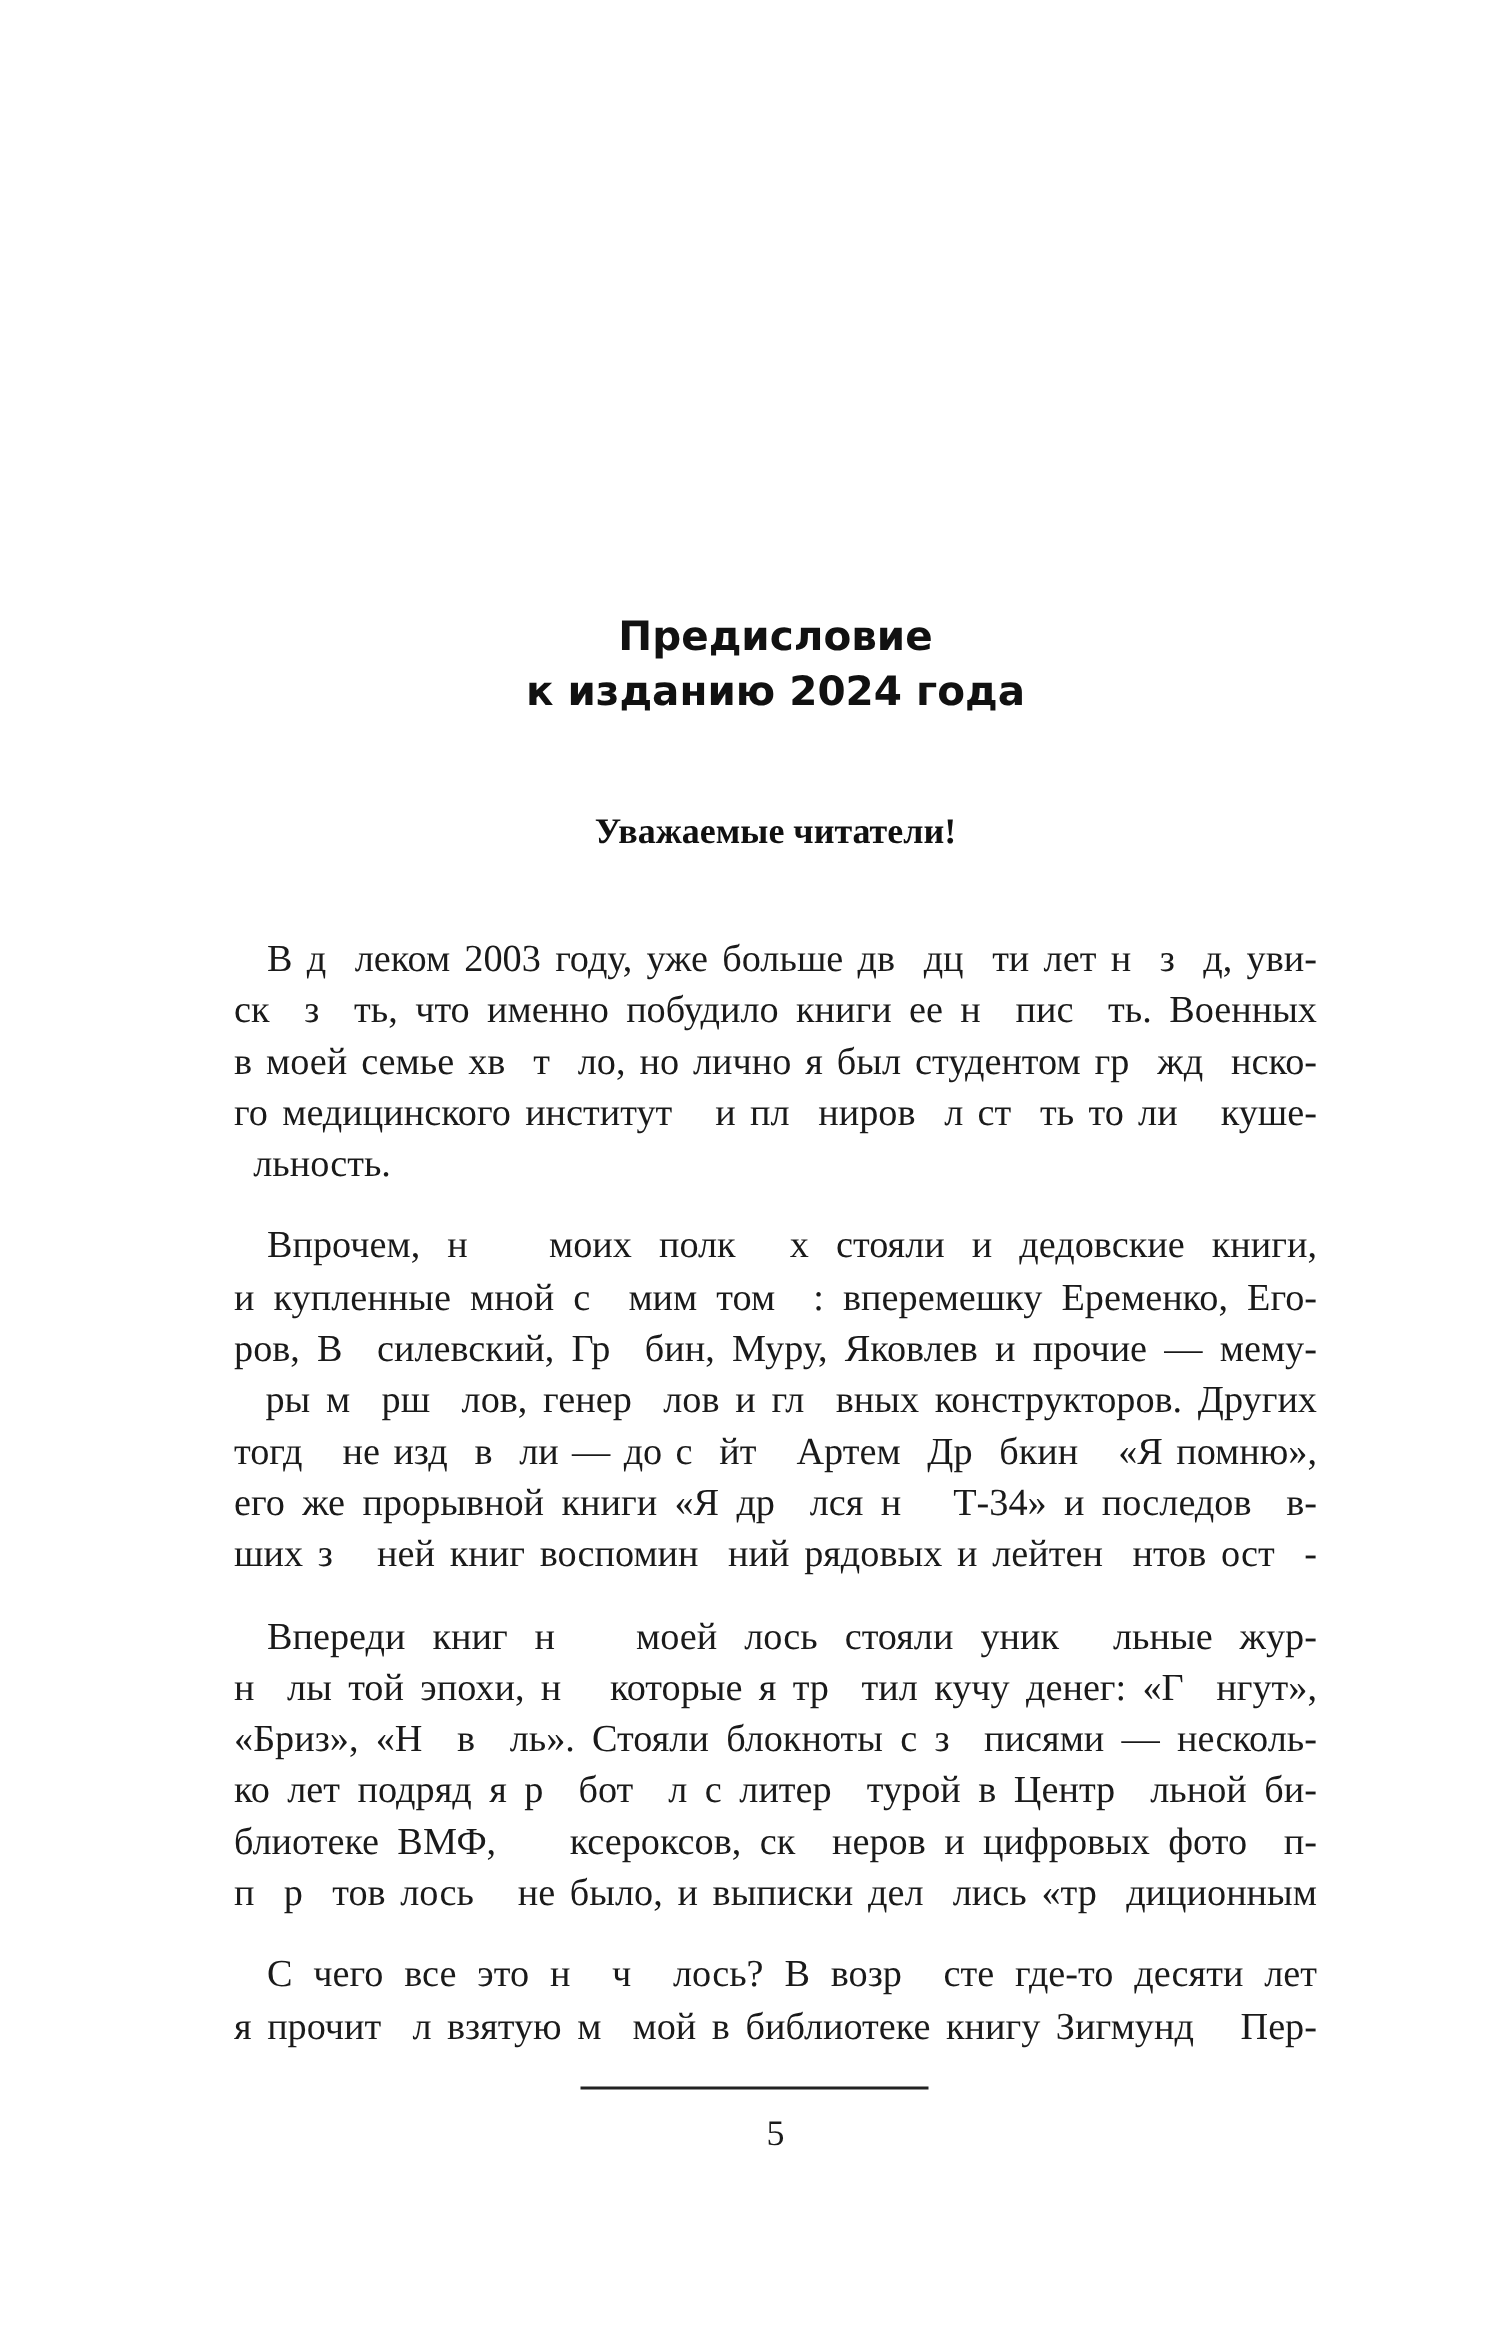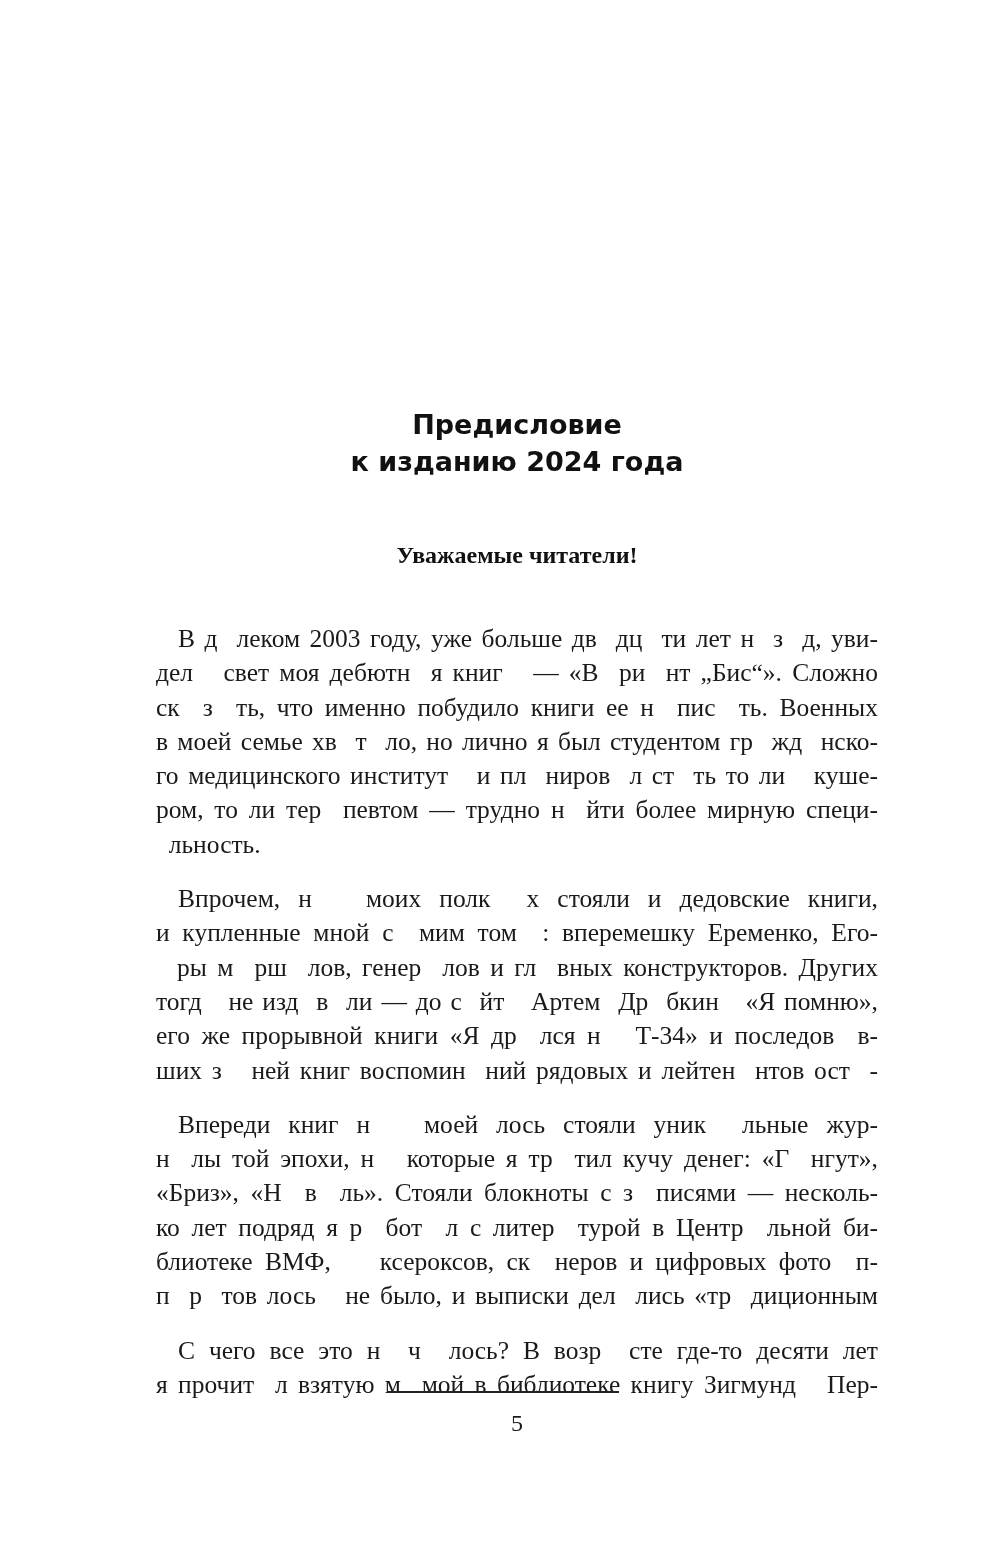--- a/index.html
+++ b/index.html
@@ -38,28 +38,27 @@
 <div class="page">
   <div class="title">
     <div>Предисловие</div>
     <div>к изданию 2024 года</div>
   </div>
 
   <div class="salutation">Уважаемые читатели!</div>
 
   <div class="body-text" id="body-text">
       <span class="line indent">В д  леком 2003 году, уже больше дв  дц  ти лет н  з  д, уви-</span>
-      <span class="line">дел   свет моя дебютн  я книг   — «В  ри  нт „Бис“». Сложно</span>
       <span class="line">ск  з  ть, что именно побудило книги ее н  пис  ть. Военных</span>
       <span class="line">в моей семье хв  т  ло, но лично я был студентом гр  жд  нско-</span>
       <span class="line">го медицинского институт   и пл  ниров  л ст  ть то ли   куше-</span>
-      <span class="line">ром, то ли тер  певтом — трудно н  йти более мирную специ-</span>
       <span class="line last">  льность.</span>
       <span class="line indent">Впрочем, н   моих полк  х стояли и дедовские книги,</span>
       <span class="line">и купленные мной с  мим том  : вперемешку Еременко, Его-</span>
+      <span class="line">ров, В  силевский, Гр  бин, Муру, Яковлев и прочие — мему-</span>
       <span class="line">  ры м  рш  лов, генер  лов и гл  вных конструкторов. Других</span>
       <span class="line">тогд   не изд  в  ли — до с  йт   Артем  Др  бкин   «Я помню»,</span>
       <span class="line">его же прорывной книги «Я др  лся н   Т-34» и последов  в-</span>
       <span class="line">ших з   ней книг воспомин  ний рядовых и лейтен  нтов ост  -</span>
       <span class="line indent">Впереди книг н   моей лось стояли уник  льные жур-</span>
       <span class="line">н  лы той эпохи, н   которые я тр  тил кучу денег: «Г  нгут»,</span>
       <span class="line">«Бриз», «Н  в  ль». Стояли блокноты с з  писями — несколь-</span>
       <span class="line">ко лет подряд я р  бот  л с литер  турой в Центр  льной би-</span>
       <span class="line">блиотеке ВМФ,    ксероксов, ск  неров и цифровых фото  п-</span>
       <span class="line">п  р  тов лось   не было, и выписки дел  лись «тр  диционным</span>

